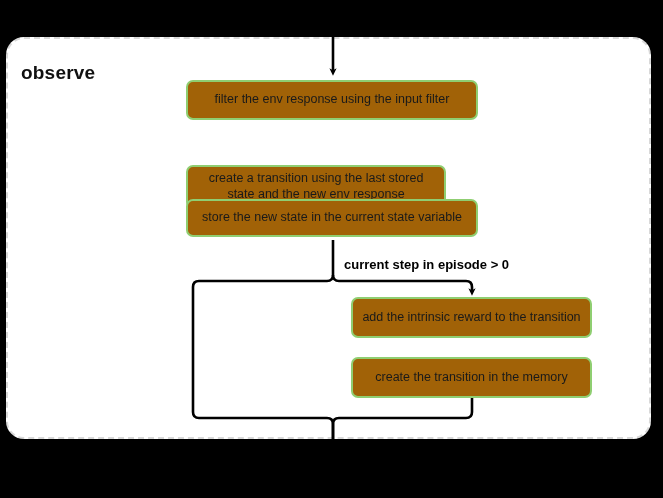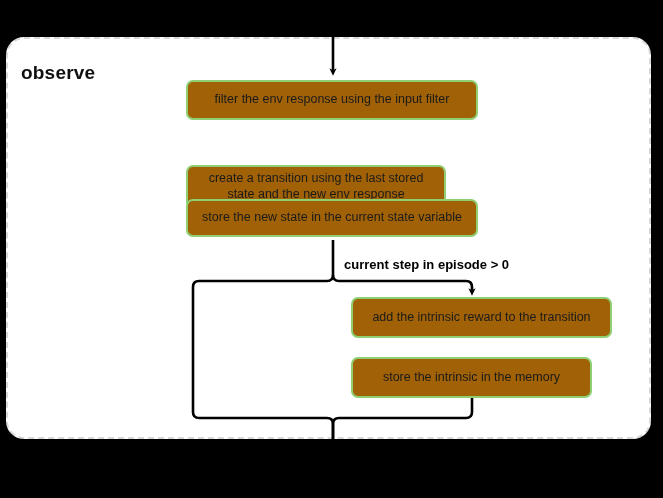--- a/index.html
+++ b/index.html
@@ -104,23 +104,23 @@
   </div>
 
   <div class="node" style="left:186px; top:133px; width:260px; height:44px;margin-top:32px;">
     <span>create a transition using the last stored state and the new env response</span>
   </div>
 
   <div class="node" style="left:186px; top:199px; width:292px; height:38px;">
     <span>store the new state in the current state variable</span>
   </div>
 
-  <div class="node" style="left:351px; top:297px; width:261px; height:41px;">
+  <div class="node" style="left:351px; top:297px; width:241px; height:41px;">
     <span>add the intrinsic reward to the transition</span>
   </div>
 
   <div class="node" style="left:351px; top:357px; width:241px; height:41px;">
-    <span>store the intrinsic in the memory</span>
+    <span>create the transition in the memory</span>
   </div>
 
   <div class="edge-label" style="left:344px; top:257px;">current step in episode &gt; 0</div>
 
 </div>
 
 </body></html>

